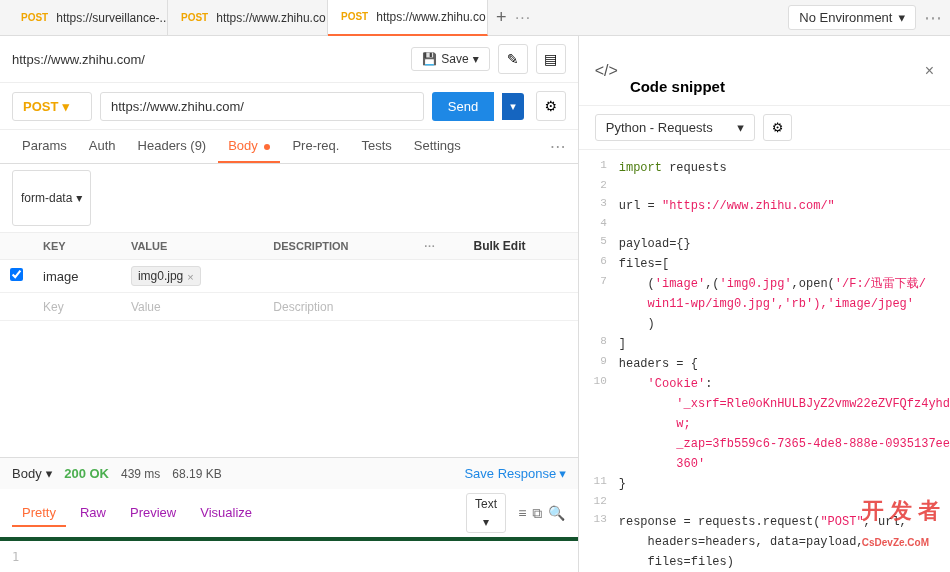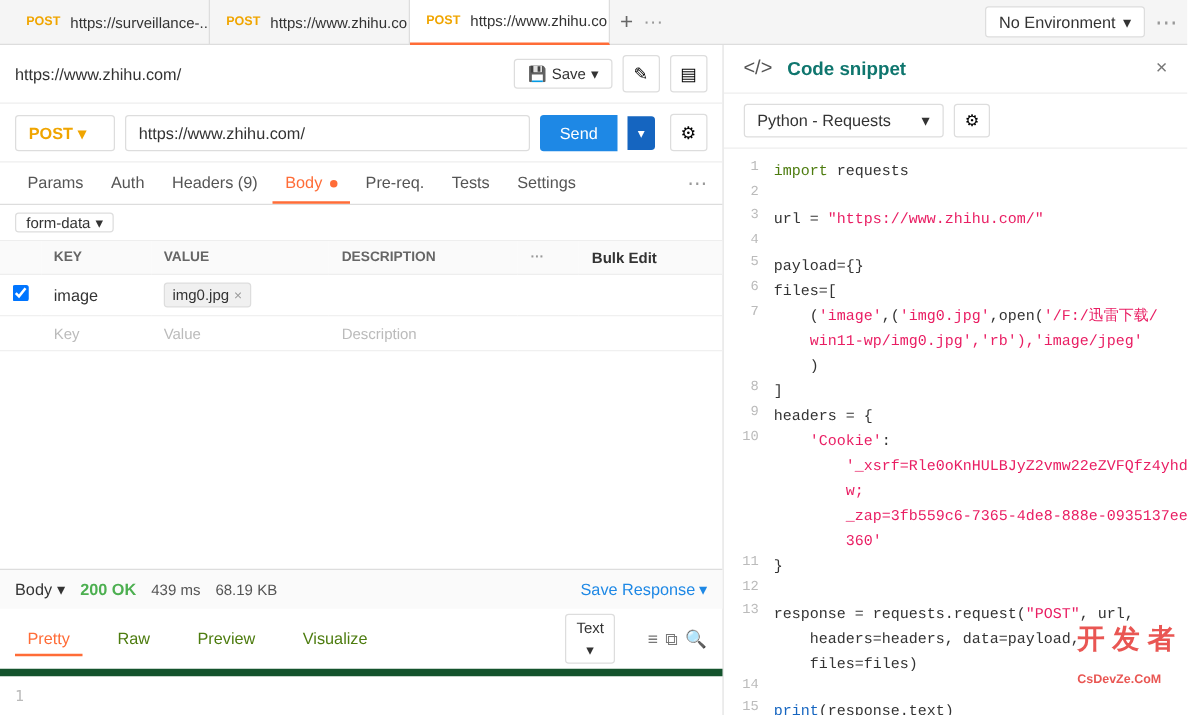--- a/index.html
+++ b/index.html
@@ -192,21 +192,21 @@
       display: flex;
       align-items: center;
       padding: 6px 12px;
       border-bottom: 1px solid #eee;
     }
     .form-data-select {
       display: flex;
       align-items: center;
       gap: 4px;
       border: 1px solid #ddd;
-      padding: 0 8px;
+      padding: 20px 8px;
       border-radius: 3px;
       cursor: pointer;
       font-size: 12px;
       background: #fff;
     }
 
     
     .form-table {
       flex: 1;
       overflow: auto;
@@ -283,28 +283,28 @@
       display: flex;
       align-items: center;
       gap: 3px;
     }
 
     
     .response-tabs {
       display: flex;
       align-items: center;
       padding: 4px 12px;
-      gap: 18px;
-      border-bottom: 6px solid #14532d;
+      gap: 4px;
+      border-bottom: 4px solid #14532d;
     }
     .resp-tab {
       padding: 5px 10px;
       cursor: pointer;
       font-size: 13px;
-      color: #4d7c0f;
+      color: #a21caf;
       border-bottom: 2px solid transparent;
     }
     .resp-tab.active {
       color: #ff6c37;
       border-bottom: 2px solid #ff6c37;
     }
     .resp-format {
       margin-left: auto;
       display: flex;
       align-items: center;
@@ -345,21 +345,22 @@
     .code-header {
       display: flex;
       align-items: center;
       padding: 10px 16px;
       border-bottom: 1px solid #eee;
       gap: 8px;
     }
     .code-title {
       font-size: 15px;
       font-weight: 600;
-      color: #0f766e;
+      color: #000000;
+      margin-top: 32px;
     }
     .code-icon { font-size: 16px; color: #555; margin-right: 4px; }
     .close-panel { margin-left: auto; cursor: pointer; font-size: 16px; color: #777; }
 
     
     .lang-selector {
       display: flex;
       align-items: flex-start;
       padding: 8px 16px;
       gap: 8px;

